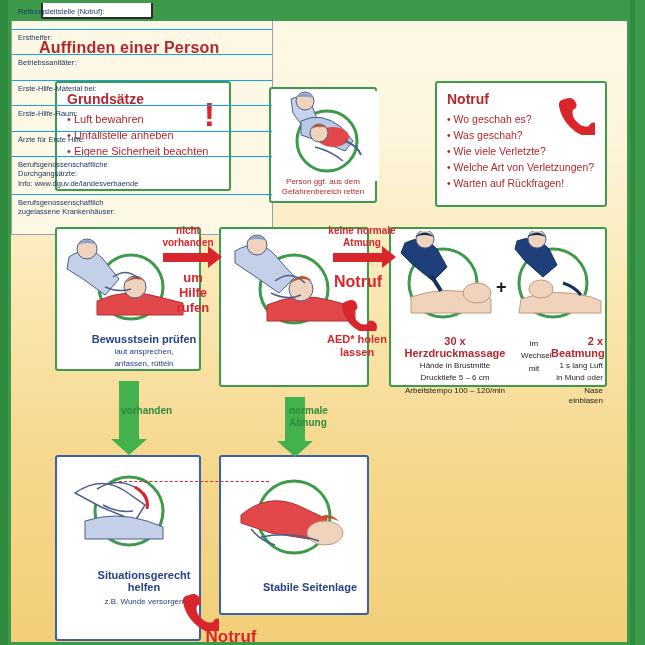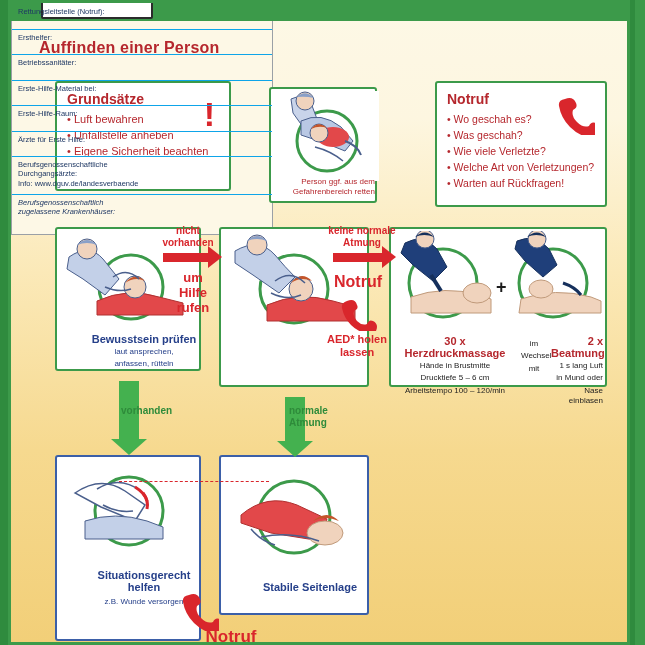--- a/index.html
+++ b/index.html
@@ -42,21 +42,21 @@
   
   #grundsaetze{left:44px;top:78px;width:176px;height:110px;padding:8px 10px;}
   #grundsaetze .excl{
     position:absolute;right:14px;top:14px;color:#d9262c;font-size:34px;font-weight:bold;line-height:1;
   }
   #grundsaetze .bullet{font-size:11px;color:#b5272d;}
 
   
   #retten{left:258px;top:84px;width:108px;height:116px;padding:0;}
   #retten .cap{
-    position:absolute;left:0;bottom:4px;width:100%;text-align:right;
+    position:absolute;left:0;bottom:4px;width:100%;text-align:center;
     font-size:8px;color:#b5272d;line-height:1.25;
   }
 
   
   #notrufcard{left:424px;top:78px;width:172px;height:126px;padding:8px 10px;}
   #notrufcard .bullet{font-size:10.5px;}
   #notrufcard .phone{
     position:absolute;right:10px;top:12px;width:40px;height:40px;color:#d9262c;font-size:30px;
   }
 
@@ -75,21 +75,21 @@
   
   #c-situation{left:44px;top:452px;width:146px;height:186px;}
   #c-seitenlage{left:208px;top:452px;width:150px;height:160px;}
 
   
   #formbox{left:336px;top:404px;width:260px;height:230px;background:#fdf8e6;border:1px solid #9aa0a6;}
   #formbox .frow{
     position:relative;height:25.5px;border-bottom:1px solid #0ea5e9;box-sizing:border-box;
     padding:3px 6px;font-size:7.5px;color:#1f3864;line-height:1.25;
   }
-  #formbox .frow:last-child{border-bottom:none;font-style:italic;}
+  #formbox .frow:last-child{border-bottom:none;}
 
   
   .garrow{position:absolute;width:20px;background:#44b14f;}
   .garrow .head{
     position:absolute;left:-8px;bottom:-14px;width:0;height:0;
     border-left:18px solid transparent;border-right:18px solid transparent;
     border-top:16px solid #44b14f;
   }
   .rarrow{position:absolute;height:9px;background:#d9262c;}
   .rarrow .head{

